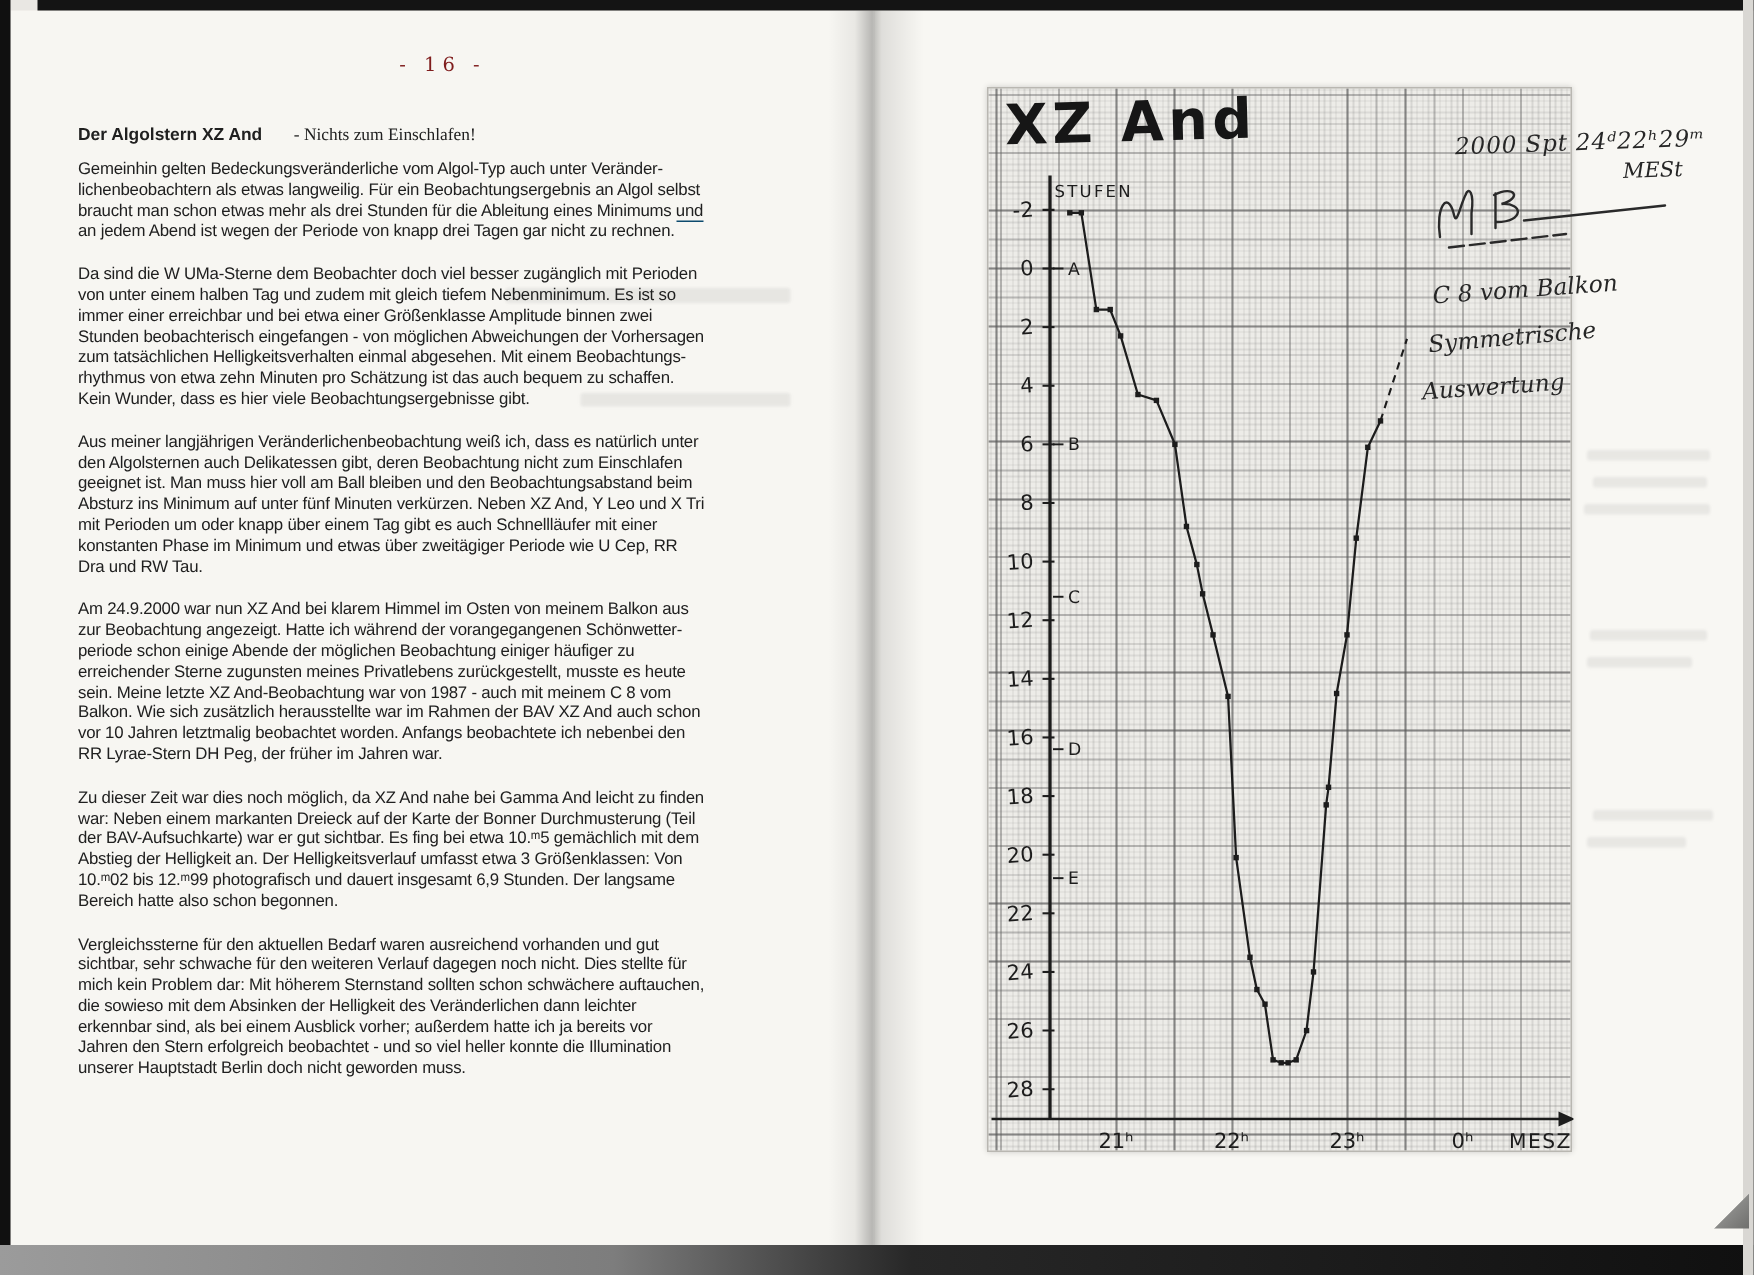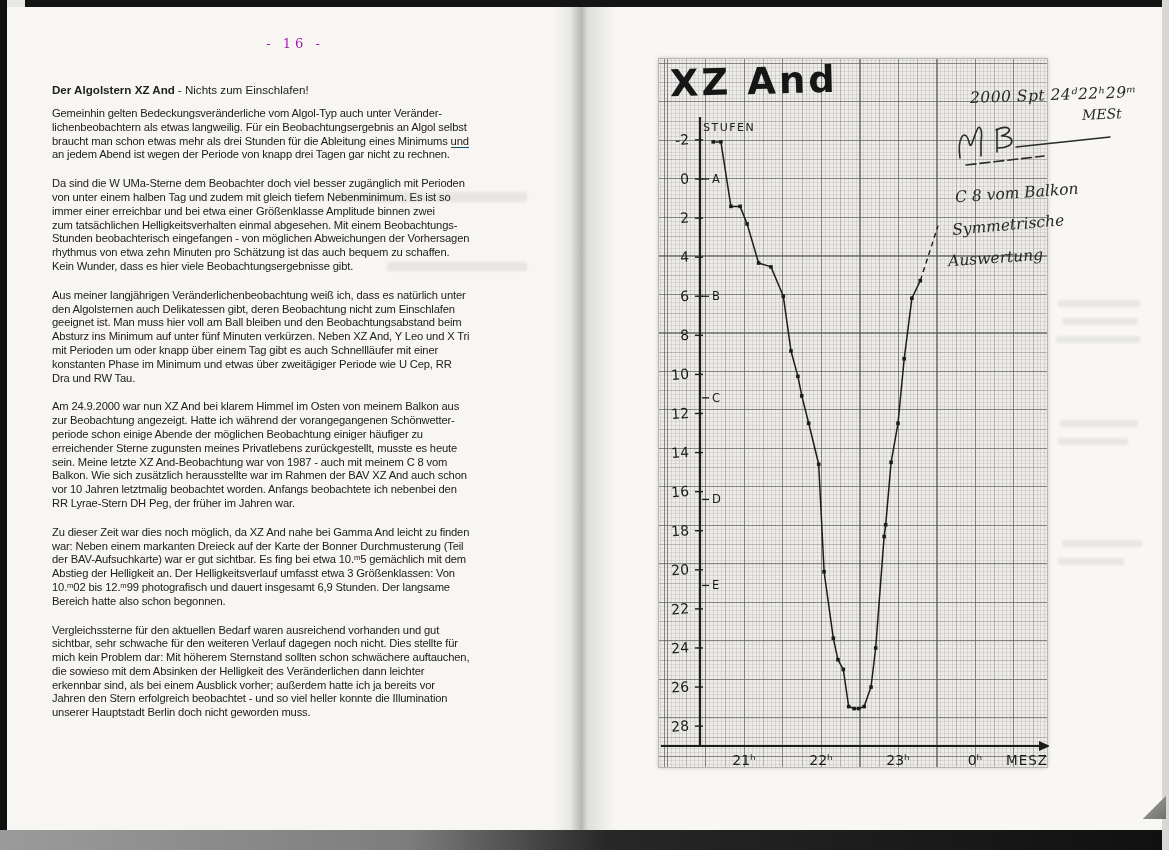--- a/index.html
+++ b/index.html
@@ -16,27 +16,27 @@
   .edge-top{position:absolute;left:25px;top:0;width:1144px;height:7px;background:#141414;}
   .edge-bottom{position:absolute;left:0;top:830px;width:1169px;height:20px;
     background:linear-gradient(to right,#9b9b9b 0%,#7d7d7d 35%,#272727 52%,#101010 100%);}
   .edge-right{position:absolute;left:1162px;top:0;width:7px;height:850px;background:#d9d7d3;}
   .corner-br{position:absolute;left:1140px;top:793px;width:26px;height:26px;
     background:linear-gradient(135deg,transparent 55%,#8a8a88 56%,#6f6f6d 100%);}
   .fold{position:absolute;left:552px;top:7px;width:64px;height:823px;pointer-events:none;
     background:linear-gradient(to right,rgba(0,0,0,0) 0%,rgba(0,0,0,0.06) 28%,rgba(0,0,0,0.26) 46%,rgba(0,0,0,0.10) 56%,rgba(0,0,0,0) 100%);}
   
   .page-header{position:absolute;top:36px;width:90px;text-align:center;
-    font-size:13px;letter-spacing:4px;color:#a21caf;font-family:"DejaVu Serif",serif;}
+    font-size:13px;letter-spacing:4px;color:#7f1d1d;font-family:"DejaVu Serif",serif;}
   .ph-left{left:250px;} .ph-right{left:868px;margin-top:44px;}
   
   .article{position:absolute;left:52px;top:83px;width:505px;color:#202020;}
   .article-title{font-size:11.6px;margin-bottom:11px;white-space:nowrap;}
   .article-title .t-bold{font-weight:bold;}
-  .article-title .t-rest{margin-left:3px;}
+  .article-title .t-rest{margin-left:21px;font-family:Liberation Serif, serif;}
   .para{margin:0 0 15px 0;}
   .line{font-size:11.2px;line-height:13.8px;letter-spacing:-0.15px;white-space:nowrap;}
   .u{border-bottom:1px solid #0c4a6e;}
   
   .paper{
     position:absolute;left:658px;top:58px;width:390px;height:710px;
     background-color:#edece8;border:1px solid #b9b7b1;box-sizing:border-box;
     background-image:
       repeating-linear-gradient(to right, rgba(85,85,85,0.50) 0 1px, transparent 1px 38.5px),
       repeating-linear-gradient(to bottom, rgba(85,85,85,0.50) 0 1px, transparent 1px 38.5px),
@@ -85,22 +85,22 @@
         <div class="para">
           <div class="line">Gemeinhin gelten Bedeckungsveränderliche vom Algol-Typ auch unter Veränder-</div>
           <div class="line">lichenbeobachtern als etwas langweilig. Für ein Beobachtungsergebnis an Algol selbst</div>
           <div class="line"><span>braucht man schon etwas mehr als drei Stunden für die Ableitung eines Minimums </span><span class="u">und</span></div>
           <div class="line">an jedem Abend ist wegen der Periode von knapp drei Tagen gar nicht zu rechnen.</div>
         </div>
         <div class="para">
           <div class="line">Da sind die W UMa-Sterne dem Beobachter doch viel besser zugänglich mit Perioden</div>
           <div class="line">von unter einem halben Tag und zudem mit gleich tiefem Nebenminimum. Es ist so</div>
           <div class="line">immer einer  erreichbar und bei etwa einer Größenklasse Amplitude binnen zwei</div>
+          <div class="line">Stunden beobachterisch eingefangen - von möglichen Abweichungen der Vorhersagen</div>
           <div class="line">zum tatsächlichen Helligkeitsverhalten einmal abgesehen. Mit einem Beobachtungs-</div>
-          <div class="line">Stunden beobachterisch eingefangen - von möglichen Abweichungen der Vorhersagen</div>
           <div class="line">rhythmus von etwa zehn Minuten pro Schätzung ist das auch bequem zu schaffen.</div>
           <div class="line">Kein Wunder, dass es hier viele Beobachtungsergebnisse gibt.</div>
         </div>
         <div class="para">
           <div class="line">Aus meiner langjährigen Veränderlichenbeobachtung weiß ich, dass es natürlich unter</div>
           <div class="line">den Algolsternen auch Delikatessen gibt, deren Beobachtung nicht zum Einschlafen</div>
           <div class="line">geeignet ist. Man muss hier  voll am Ball bleiben und den Beobachtungsabstand beim</div>
           <div class="line">Absturz ins Minimum auf unter fünf Minuten verkürzen. Neben XZ And, Y Leo und X Tri</div>
           <div class="line">mit Perioden um oder knapp über einem Tag gibt es auch Schnellläufer mit einer</div>
           <div class="line">konstanten Phase im Minimum und etwas über zweitägiger Periode wie  U Cep, RR</div>

